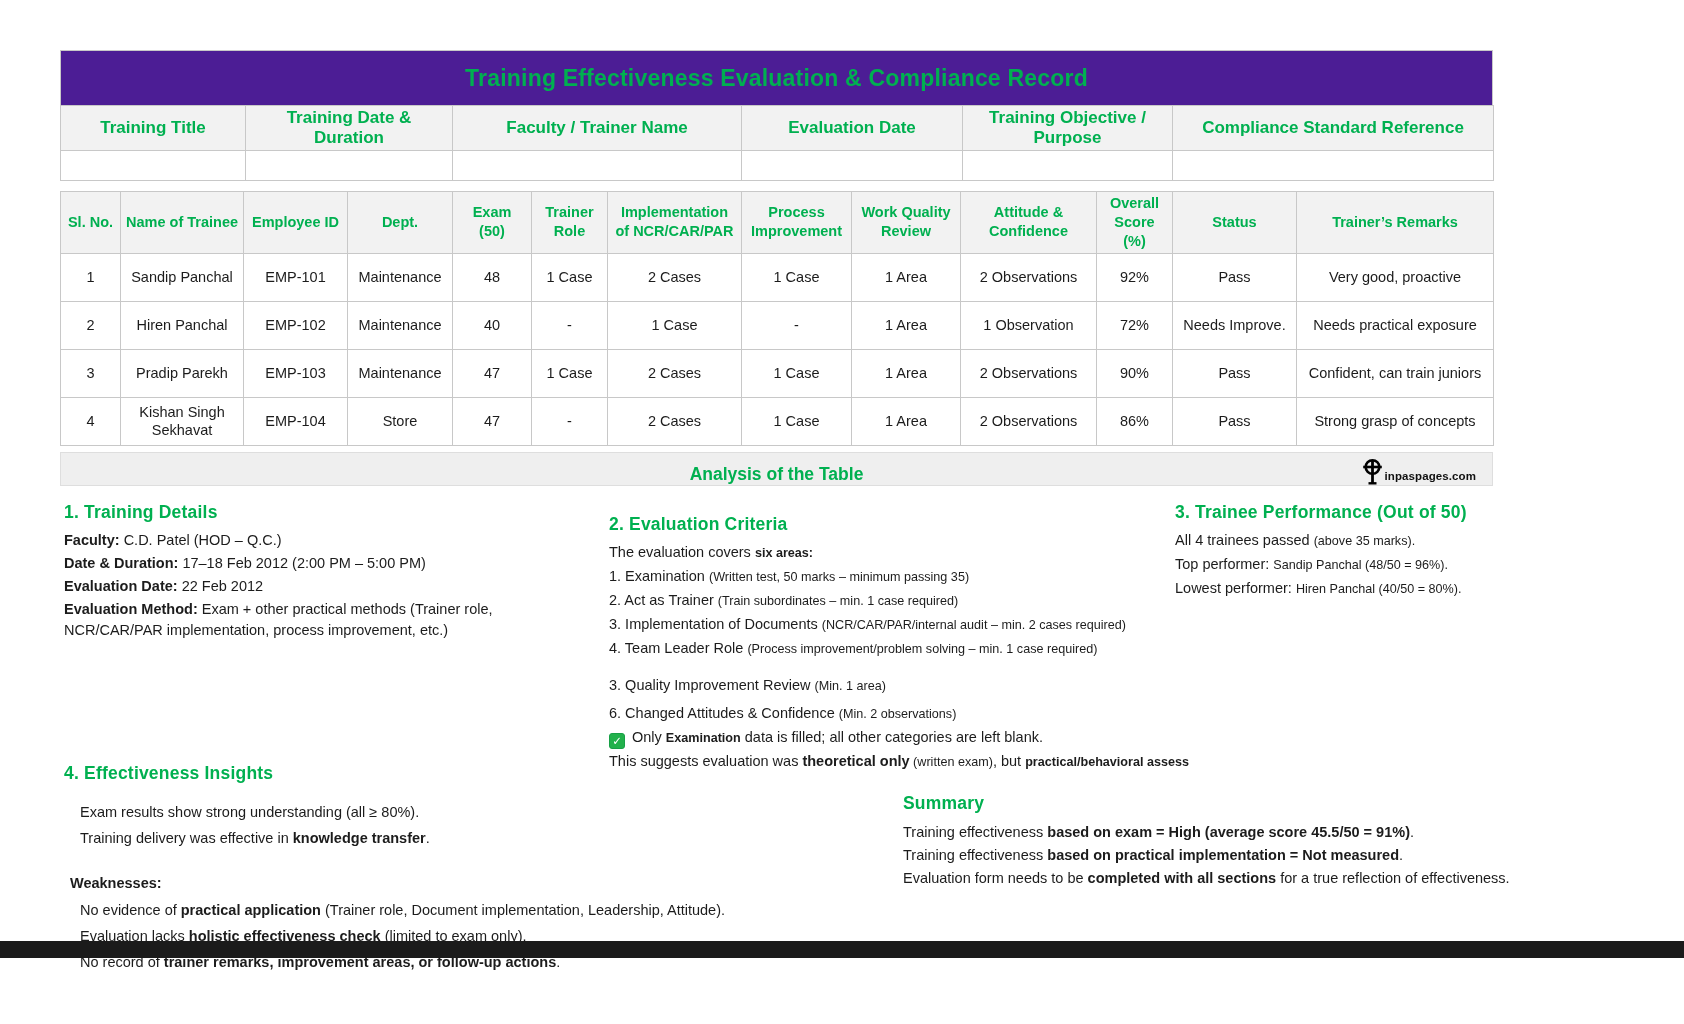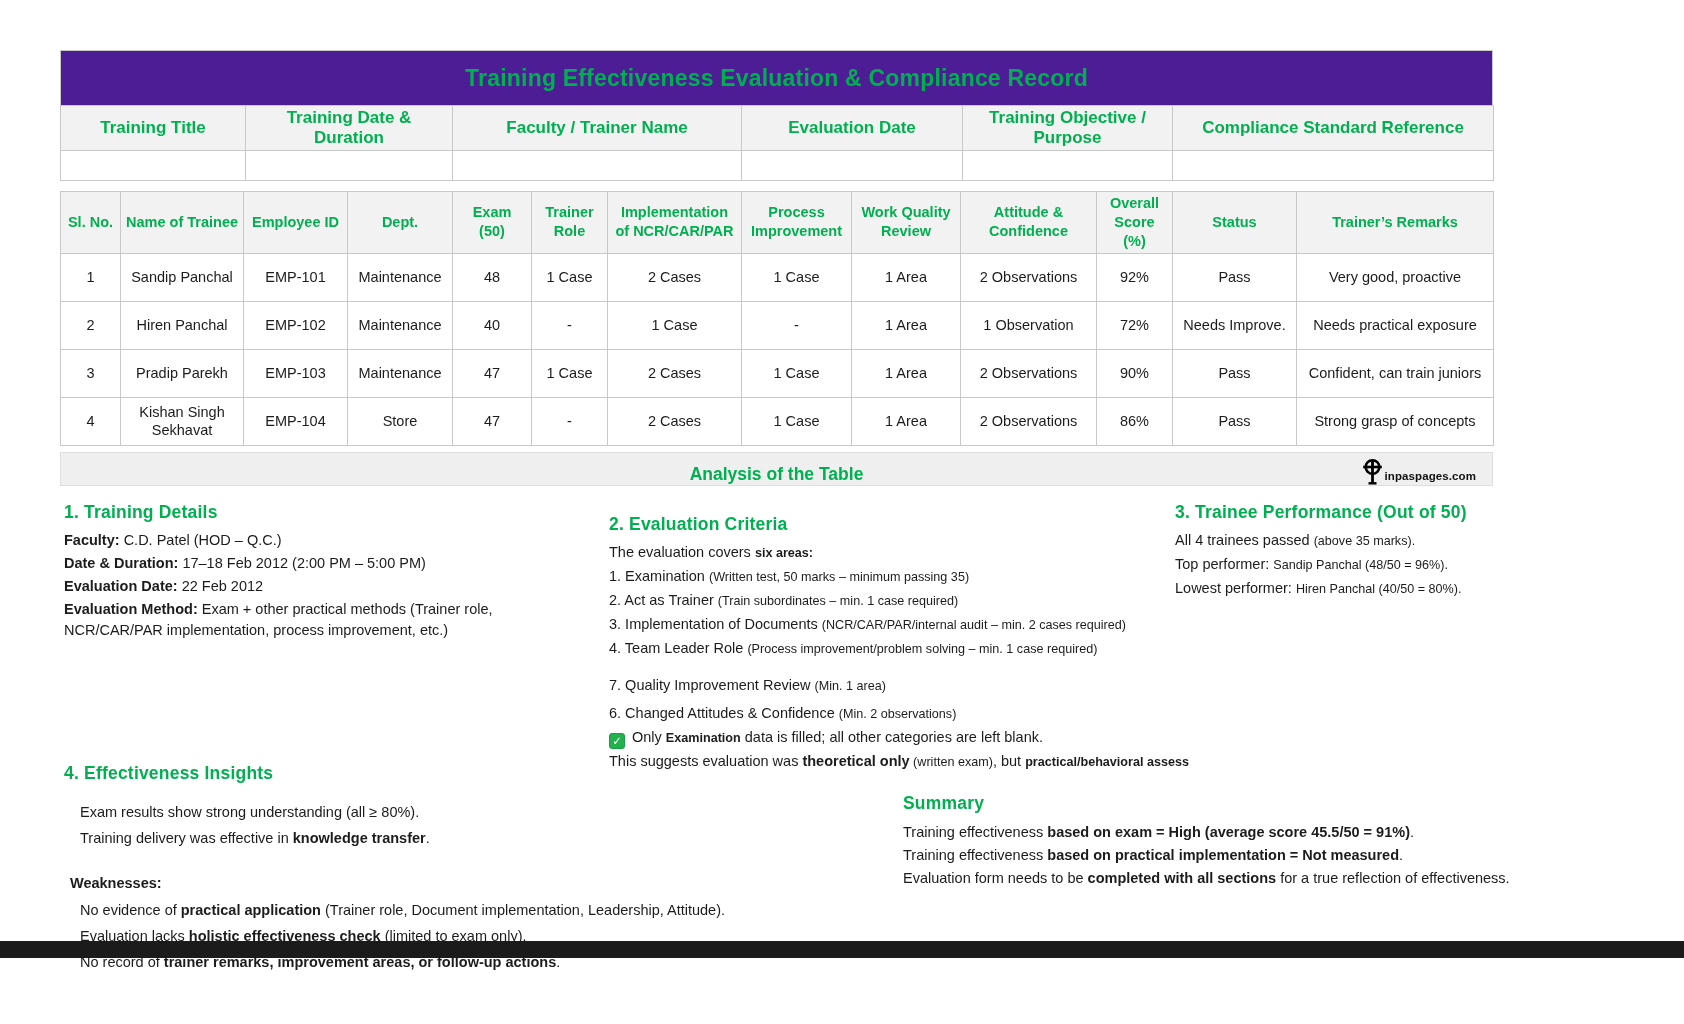--- a/index.html
+++ b/index.html
@@ -234,21 +234,21 @@
     </section>
 
     <section class="blk blk-ec clip">
       <h2>2. Evaluation Criteria</h2>
       <div>
           <p class="line"><span>The evaluation covers </span><span class="b sm">six areas:</span></p>
           <p class="line"><span>1. Examination </span><span class="sm">(Written test, 50 marks – minimum passing 35)</span></p>
           <p class="line"><span>2. Act as Trainer </span><span class="sm">(Train subordinates – min. 1 case required)</span></p>
           <p class="line"><span>3. Implementation of Documents </span><span class="sm">(NCR/CAR/PAR/internal audit – min. 2 cases required)</span></p>
           <p class="line"><span>4. Team Leader Role </span><span class="sm">(Process improvement/problem solving – min. 1 case required)</span></p>
-          <p class="line" style="margin-top: 15px;"><span>7. Quality Improvement Review </span><span class="sm">(Min. 1 area)</span></p>
+          <p class="line" style="margin-top: 15px;"><span>3. Quality Improvement Review </span><span class="sm">(Min. 1 area)</span></p>
           <p class="line" style="margin-top: 6px;"><span>6. Changed Attitudes &amp; Confidence </span><span class="sm">(Min. 2 observations)</span></p>
           <p class="line"><span class="checkbox">✓</span><span>Only </span><span class="b sm">Examination</span><span> data is filled; all other categories are left blank.</span></p>
           <p class="line"><span>This suggests evaluation was </span><span class="b">theoretical only</span><span class="sm"> (written exam)</span><span>, but </span><span class="b sm">practical/behavioral assessn</span></p>
         </div>
     </section>
 
     <section class="blk blk-tp">
       <h2>3. Trainee Performance (Out of 50)</h2>
       <div>
           <p class="line"><span>All 4 trainees passed </span><span class="sm">(above 35 marks).</span></p>

